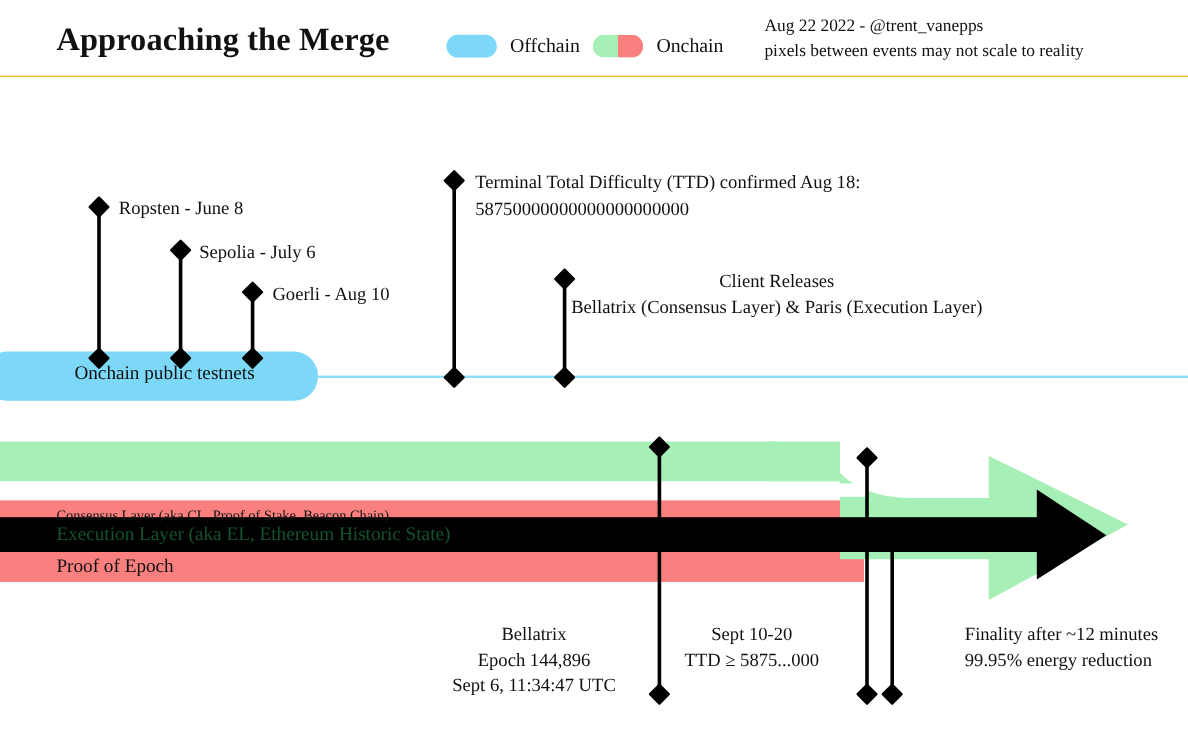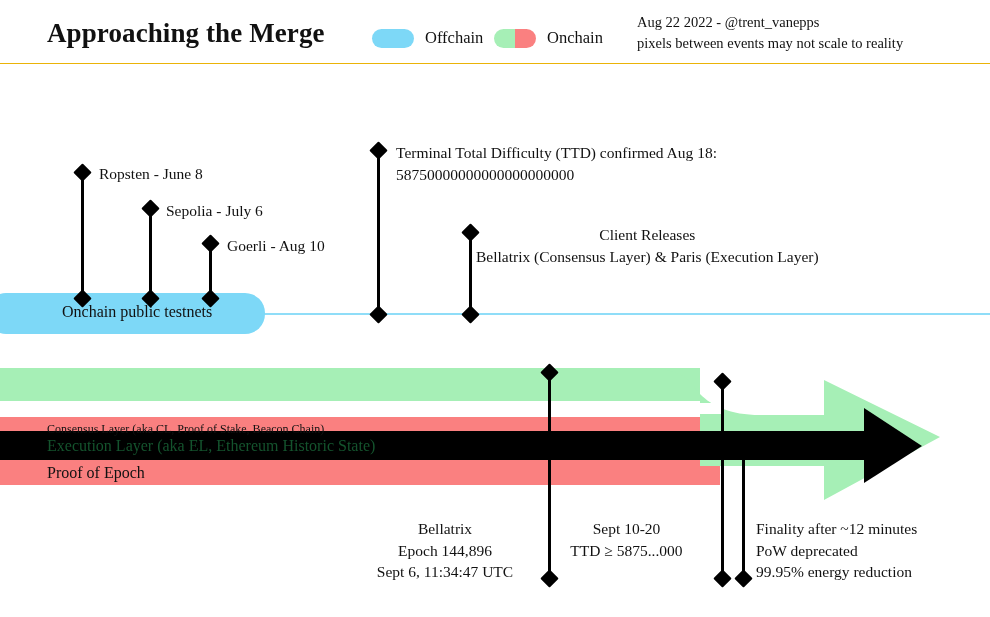--- a/index.html
+++ b/index.html
@@ -80,21 +80,21 @@
   .stem { position:absolute; width:3px; background:#000; left:0; top:0; }
   .diamond {
     position:absolute; width:13px; height:13px; background:#000;
     transform: rotate(45deg) ; left:-5px;
     border-radius: 1px;
   }
   .ann { position:absolute; font-size:15.5px; line-height:21.5px; white-space:nowrap; }
 
   
   .blabel { position:absolute; font-size:15.5px; line-height:21.5px; text-align:center; white-space:nowrap; }
-  .blabel.left-align { text-align:left; }
+  .blabel.left-align { text-align:left;margin-left:48px; }
 </style>
 </head>
 <body>
 
 <div id="header">
   <div id="title">Approaching the Merge</div>
 
   <div class="legend-item" id="legend-offchain">
     <span class="swatch blue"></span>
     <span class="legend-label">Offchain</span>
@@ -207,15 +207,14 @@
   <div>Sept 10-20</div>
   <div>TTD ≥ 5875...000</div>
 </div>
 
 <div class="marker" style="left:742px; top:455px; height:123px;">
   <div class="stem" style="height:123px;"></div>
   <div class="diamond" style="top:117px;"></div>
 </div>
 <div class="blabel left-align" style="left:756px; top:518px;">
   <div>Finality after ~12 minutes</div>
-  <div>PoW deprecated</div>
   <div>99.95% energy reduction</div>
 </div>
 
 </body></html>

